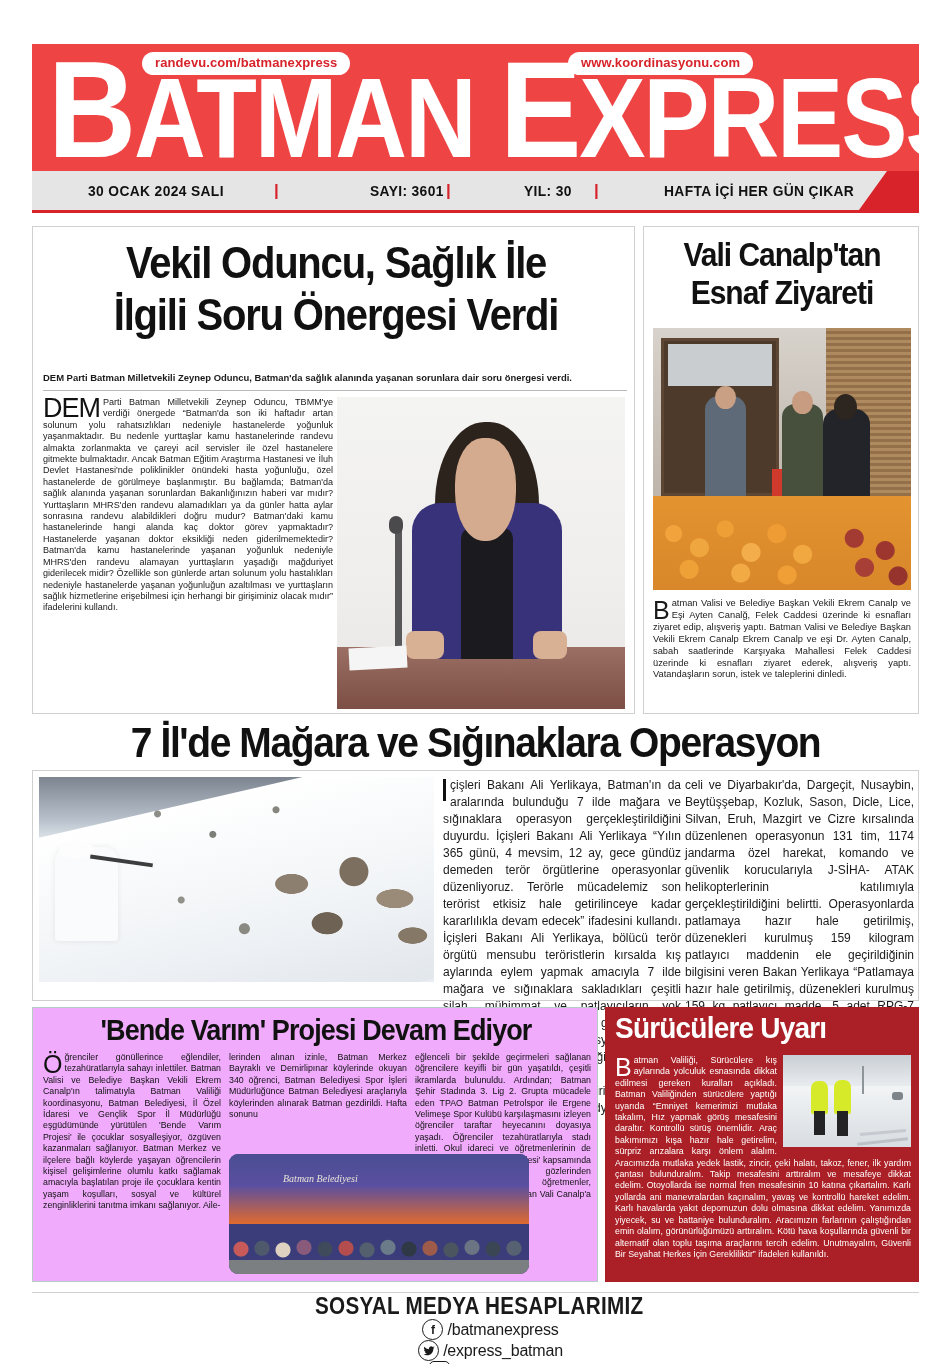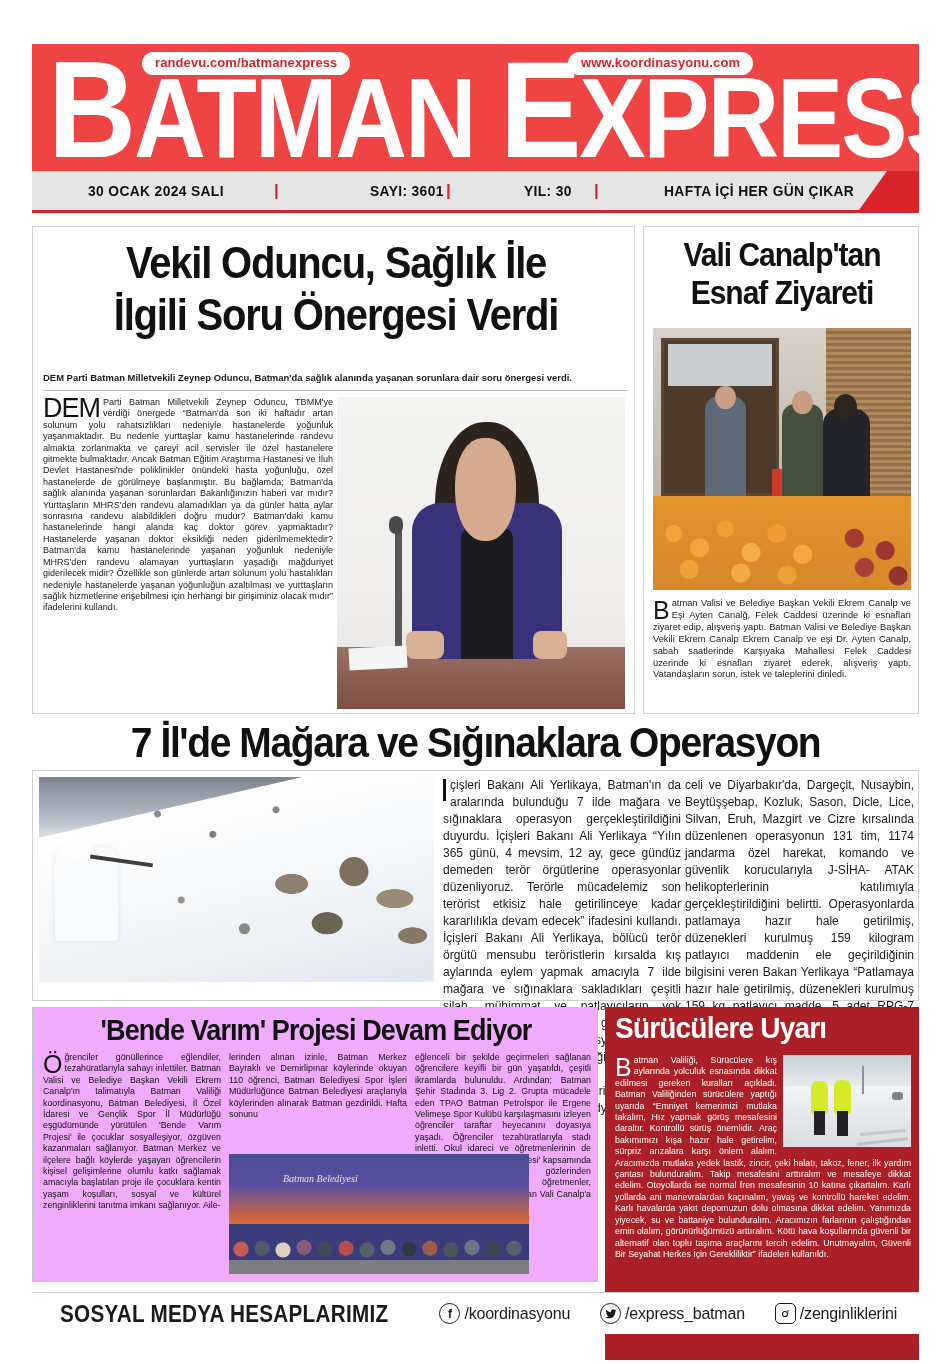--- a/index.html
+++ b/index.html
@@ -140,44 +140,44 @@
   .bende-head {
     position: absolute; left: 8px; top: 4px; width: 550px;
     font-weight: bold; font-size: 27px; line-height: 34px; color: #111;
     letter-spacing: -0.9px; text-align: center;
     transform: scaleY(1.08); transform-origin: top center;
   }
   .bende-c1 { position: absolute; left: 10px; top: 44px; width: 178px; height: 222px; }
   .bende-c2 { position: absolute; left: 196px; top: 44px; width: 178px; height: 222px; }
   .bende-c3 { position: absolute; left: 382px; top: 44px; width: 176px; height: 222px; }
   .bende .body-text { font-size: 8.8px; line-height: 11.4px; color: #111; }
-  .bende-photo { left: 196px; top: 146px; width: 300px; height: 120px; }
-
-  
-  .suru { position: absolute; left: 605px; top: 1007px; width: 314px; height: 353px;
+  .bende-photo { left: 196px; top: 146px; width: 300px; height: 120px; border-radius: 9px; }
+
+  
+  .suru { position: absolute; left: 605px; top: 1007px; width: 314px; height: 275px;
           background: #ab2026; }
   .suru-head-wrap {
     position: absolute; left: 0; top: 0; width: 314px; height: 40px;
     background: #ab2026;
   }
   .suru-head {
     position: absolute; left: 10px; top: 3px; width: 296px;
     font-weight: bold; font-size: 28px; line-height: 34px; color: #ffffff;
     letter-spacing: -0.8px;
     transform: scaleY(1.08); transform-origin: top left;
   }
   .suru-body { position: absolute; left: 10px; top: 48px; width: 296px; height: 222px; }
   .suru-body .body-text { color: #ffffff; font-size: 8.8px; line-height: 11.4px; }
   .suru-photo { left: 178px; top: 52px; width: 128px; height: 92px; }
 
   
   .footer {
     position: absolute; left: 32px; top: 1292px; width: 887px; height: 42px;
     background: #ffffff; border-top: 1px solid #d0d0d0;
-    display: flex; align-items: center;
+    display: flex; align-items: center; flex-direction: column;
   }
   .footer-title {
     font-weight: bold; font-size: 22px; color: #1a1a1a; letter-spacing: 0.3px;
     margin-left: 28px; white-space: nowrap;
     transform: scaleX(0.94) scaleY(1.12); transform-origin: left center;
   }
   .sm-group { display: flex; align-items: center; margin-left: 30px; }
   .sm-icon {
     width: 21px; height: 21px; border-radius: 50%;
     border: 1.6px solid #1a1a1a; color: #1a1a1a;
@@ -387,21 +387,21 @@
       <p class="body-text">celi ve Diyarbakır'da, Dargeçit, Nusaybin, Beytüşşebap, Kozluk, Sason, Dicle, Lice, Silvan, Eruh, Mazgirt ve Cizre kırsalında düzenlenen operasyonun 131 tim, 1174 jandarma özel harekat, komando ve güvenlik korucularıyla J-SİHA- ATAK helikopterlerinin katılımıyla gerçekleştirildiğini belirtti. Operasyonlarda patlamaya hazır hale getirilmiş, düzenekleri kurulmuş 159 kilogram patlayıcı maddenin ele geçirildiğinin bilgisini veren Bakan Yerlikaya “Patlamaya hazır hale getirilmiş, düzenekleri kurulmuş 159 kg patlayıcı madde, 5 adet RPG-7 Roketatar, 8 adet el bombası, EYP düzenekleri, Zagros Keskin Nişancı Tüfeği, 3 adet AK-47 Piyade Tüfeği, Av Tüfeği, 12 adet piyade tüfeği şarjörü, 267 adet mühimmat, 9 adet elektronik devre kartı, 30 adet el telsizi,Optik cihaz, El dürbünü, 4 adet akü, 25 adet tüp ile çok sayıda örgütsel doküman, mutfak, sağlık ve yaşam malzemeleri ele geçirildi” dedi.</p>
     </div>
   </div>
 
   <div class="bende">
     <div class="bende-head">'Bende Varım' Projesi Devam Ediyor</div>
     <div class="bende-c1">
       <p class="body-text dropcap">Öğrenciler gönüllerince eğlendiler, tezahüratlarıyla sahayı inlettiler. Batman Valisi ve Belediye Başkan Vekili Ekrem Canalp'ın talimatıyla Batman Valiliği koordinasyonu, Batman Belediyesi, İl Özel İdaresi ve Gençlik Spor İl Müdürlüğü eşgüdümünde yürütülen 'Bende Varım Projesi' ile çocuklar sosyalleşiyor, özgüven kazanmaları sağlanıyor. Batman Merkez ve ilçelere bağlı köylerde yaşayan öğrencilerin kişisel gelişimlerine olumlu katkı sağlamak amacıyla başlatılan proje ile çocuklara kentin yaşam koşulları, sosyal ve kültürel zenginliklerini tanıtma imkanı sağlanıyor. Aile-</p>
     </div>
     <div class="bende-c2">
-      <p class="body-text">lerinden alınan izinle, Batman Merkez Bayraklı ve Demirlipınar köylerinde okuyan 110 öğrenci, Batman Belediyesi Spor İşleri Müdürlüğünce Batman Belediyesi araçlarıyla köylerinden alınarak Batman gezdirildi. Hafta sonunu</p>
+      <p class="body-text">lerinden alınan izinle, Batman Merkez Bayraklı ve Demirlipınar köylerinde okuyan 340 öğrenci, Batman Belediyesi Spor İşleri Müdürlüğünce Batman Belediyesi araçlarıyla köylerinden alınarak Batman gezdirildi. Hafta sonunu</p>
     </div>
     <div class="bende-c3">
       <p class="body-text">eğlenceli bir şekilde geçirmeleri sağlanan öğrencilere keyifli bir gün yaşatıldı, çeşitli ikramlarda bulunuldu. Ardından; Batman Şehir Stadında 3. Lig 2. Grupta mücadele eden TPAO Batman Petrolspor ile Ergene Velimeşe Spor Kulübü karşılaşmasını izleyen öğrenciler taraftar heyecanını doyasıya yaşadı. Öğrenciler tezahüratlarıyla stadı inletti. Okul idareci ve öğretmenlerinin de eşlik ettiği 'Bende Varım Projesi' kapsamında öğrencilerin mutlulukları gözlerinden okunuyordu. Öğrenci ve öğretmenler, kendilerine bu imkanı sağlayan Vali Canalp'a teşekkürlerini iletti.</p>
     </div>
     <div class="photo bende-photo ph-bus">
       <div class="bus"></div>
       <div class="bustext">Batman Belediyesi</div>
       <div class="ground"></div>
         <div class="kids"></div>
     </div>
@@ -426,21 +426,21 @@
       </div>
       <p class="body-text dropcap">Batman Valiliği, Sürücülere kış aylarında yolculuk esnasında dikkat edilmesi gereken kuralları açıkladı. Batman Valiliğinden sürücülere yaptığı uyarıda “Emniyet kemerimizi mutlaka takalım, Hız yapmak görüş mesafesini daraltır. Kontrollü sürüş önemlidir. Araç bakımımızı kışa hazır hale getirelim, sürpriz arızalara karşı önlem alalım. Aracımızda mutlaka yedek lastik, zincir, çeki halatı, takoz, fener, ilk yardım çantası bulunduralım. Takip mesafesini arttıralım ve mesafeye dikkat edelim. Otoyollarda ise normal fren mesafesinin 10 katına çıkartalım. Karlı yollarda ani manevralardan kaçınalım, yavaş ve kontrollü hareket edelim. Karlı havalarda yakıt depomuzun dolu olmasına dikkat edelim. Yanımızda yiyecek, su ve battaniye bulunduralım. Aracımızın farlarının çalıştığından emin olalım, görünürlüğümüzü arttıralım. Kötü hava koşullarında güvenli bir alternatif olan toplu taşıma araçlarını tercih edelim. Unutmayalım, Güvenli Bir Seyahat Herkes İçin Gerekliliktir” ifadeleri kullanıldı.</p>
     </div>
   </div>
 
   <div class="footer">
     <div class="footer-title">SOSYAL MEDYA HESAPLARIMIZ</div>
 
     <div class="sm-group">
       <span class="sm-icon">f</span>
-      <span class="sm-text">/koordinasyonu</span>
+      <span class="sm-text">/batmanexpress</span>
     </div>
 
     <div class="sm-group">
       <span class="sm-icon">
         <svg width="12" height="12" viewBox="0 0 24 24" aria-hidden="true">
             <path fill="#1a1a1a" d="M23 4.9a9 9 0 0 1-2.6.7 4.5 4.5 0 0 0 2-2.5 9 9 0 0 1-2.9 1.1 4.5 4.5 0 0 0-7.7 4.1A12.8 12.8 0 0 1 2.5 3.6a4.5 4.5 0 0 0 1.4 6 4.4 4.4 0 0 1-2-.6v.1a4.5 4.5 0 0 0 3.6 4.4 4.5 4.5 0 0 1-2 .1 4.5 4.5 0 0 0 4.2 3.1A9 9 0 0 1 1 18.6a12.7 12.7 0 0 0 6.9 2c8.3 0 12.8-6.9 12.8-12.8v-.6A9 9 0 0 0 23 4.9z"></path>
           </svg>
       </span>
       <span class="sm-text">/express_batman</span>
     </div>

